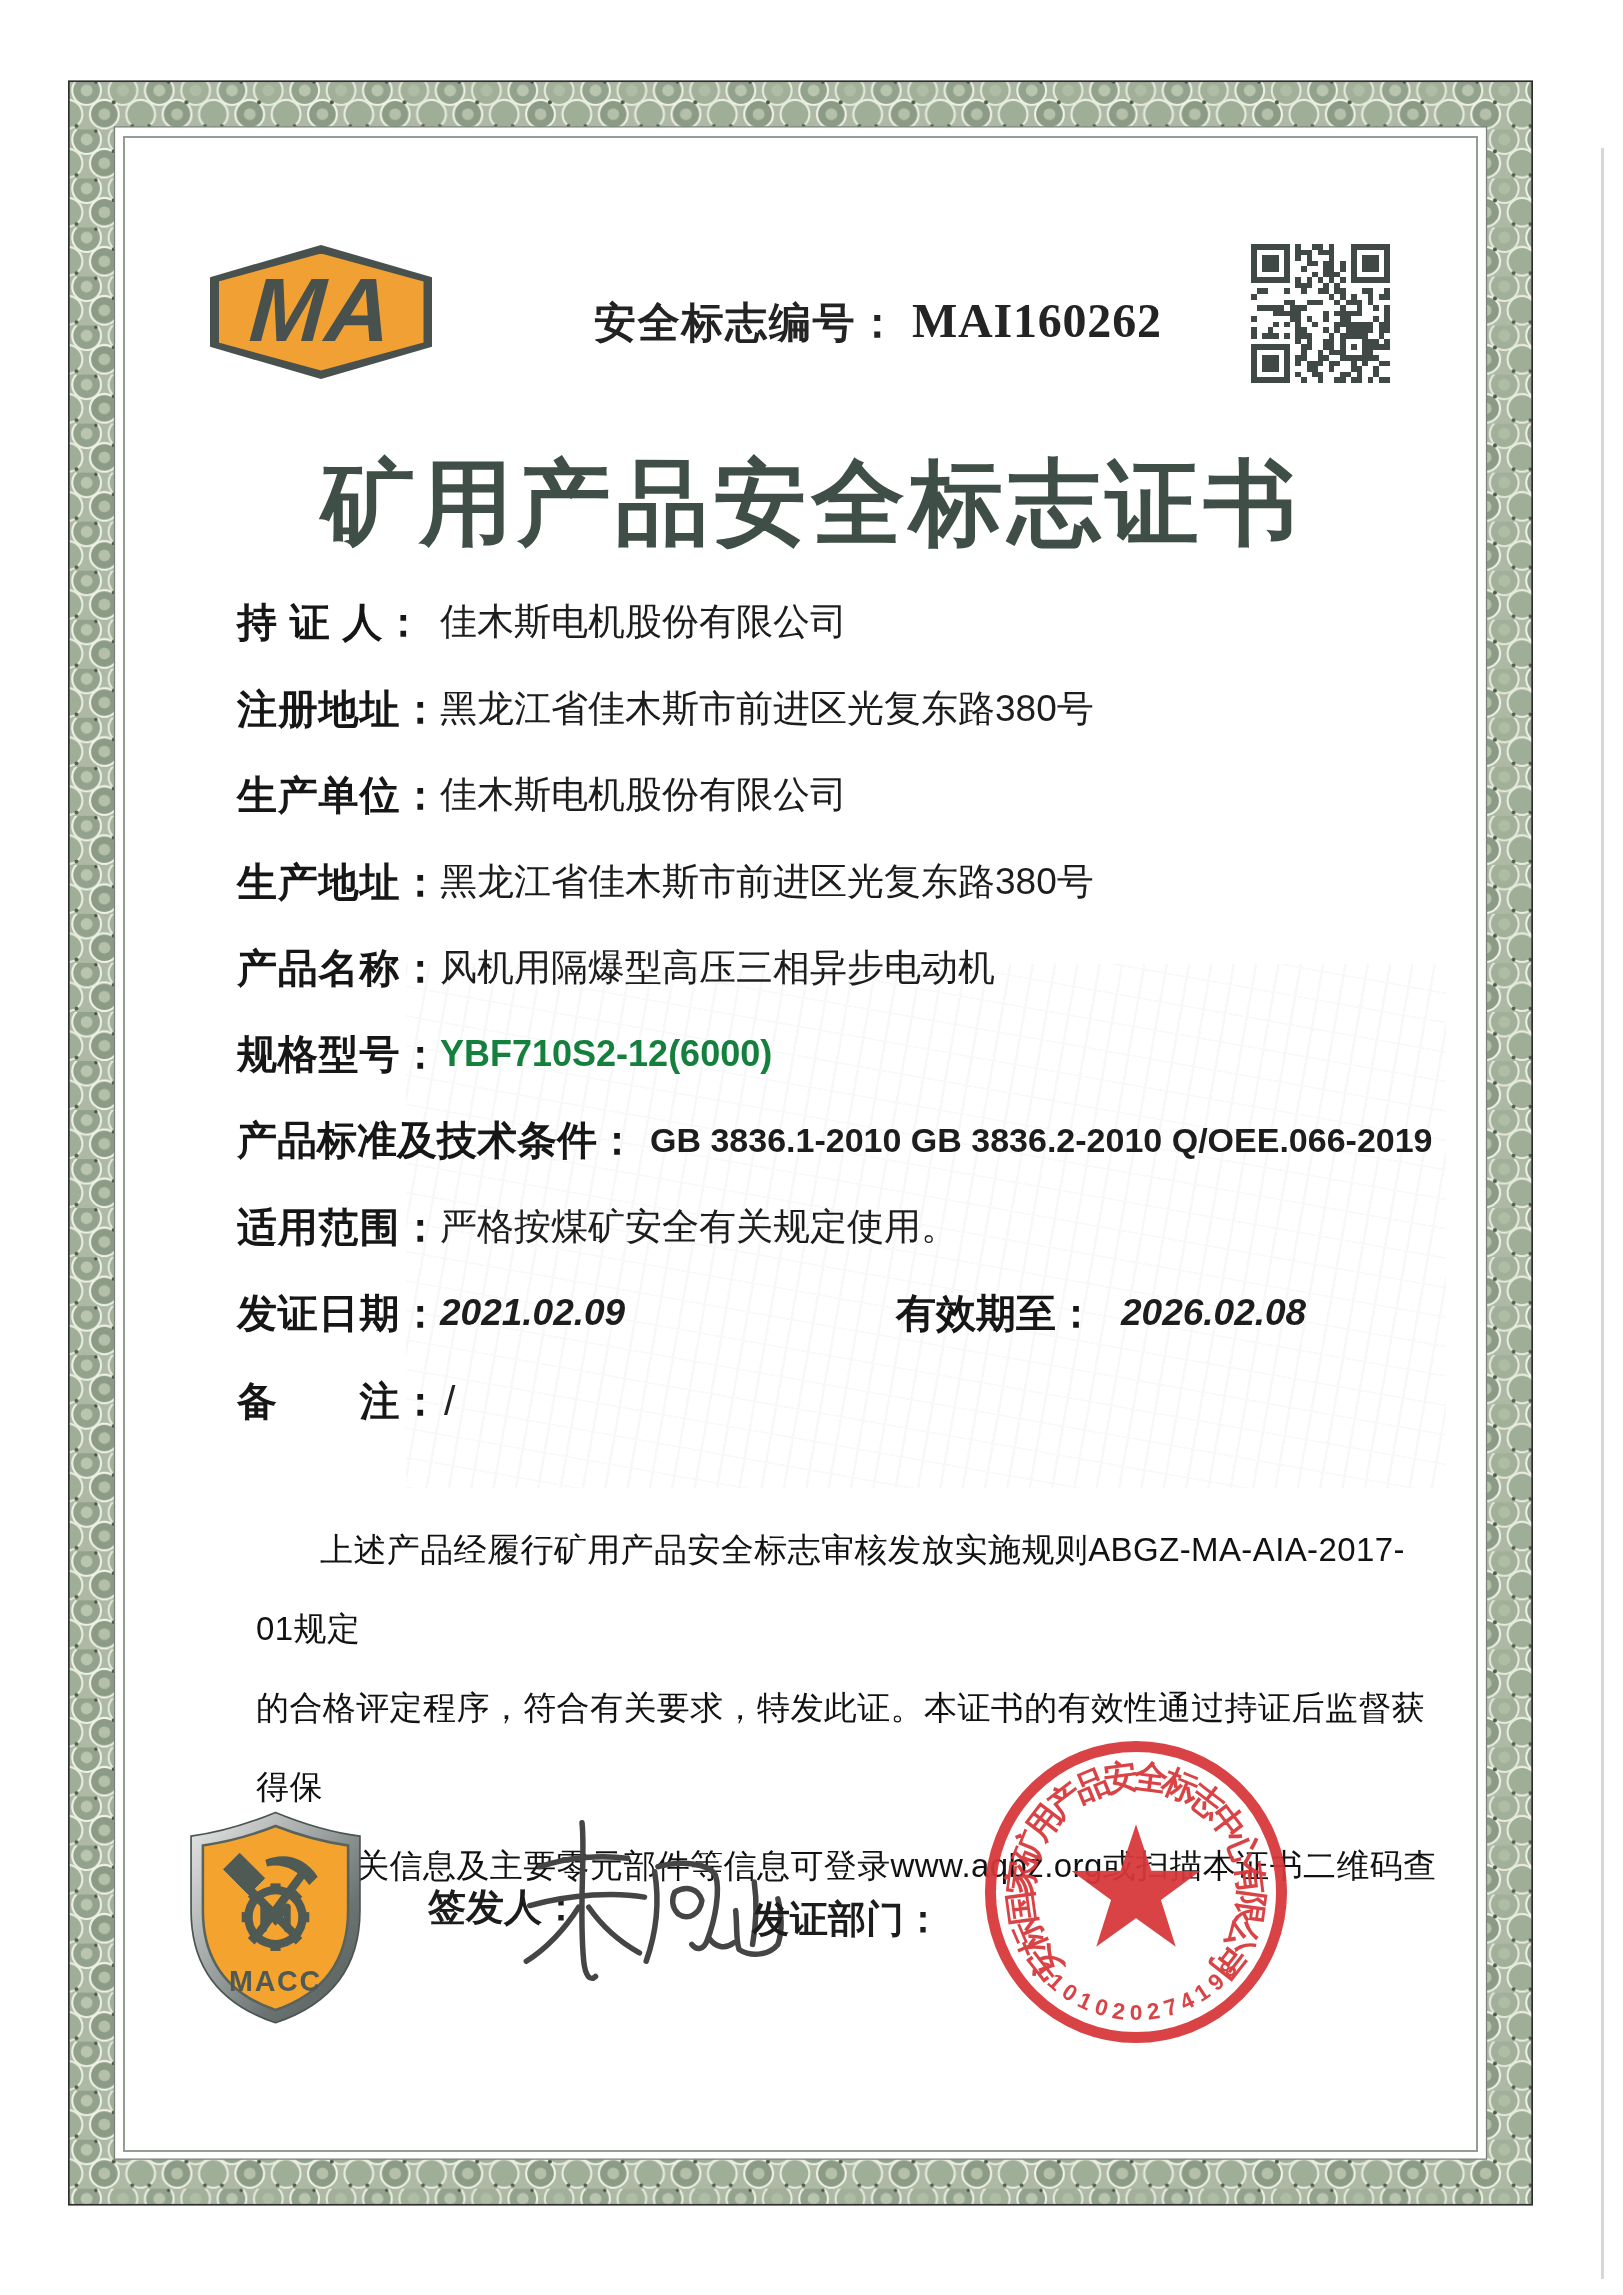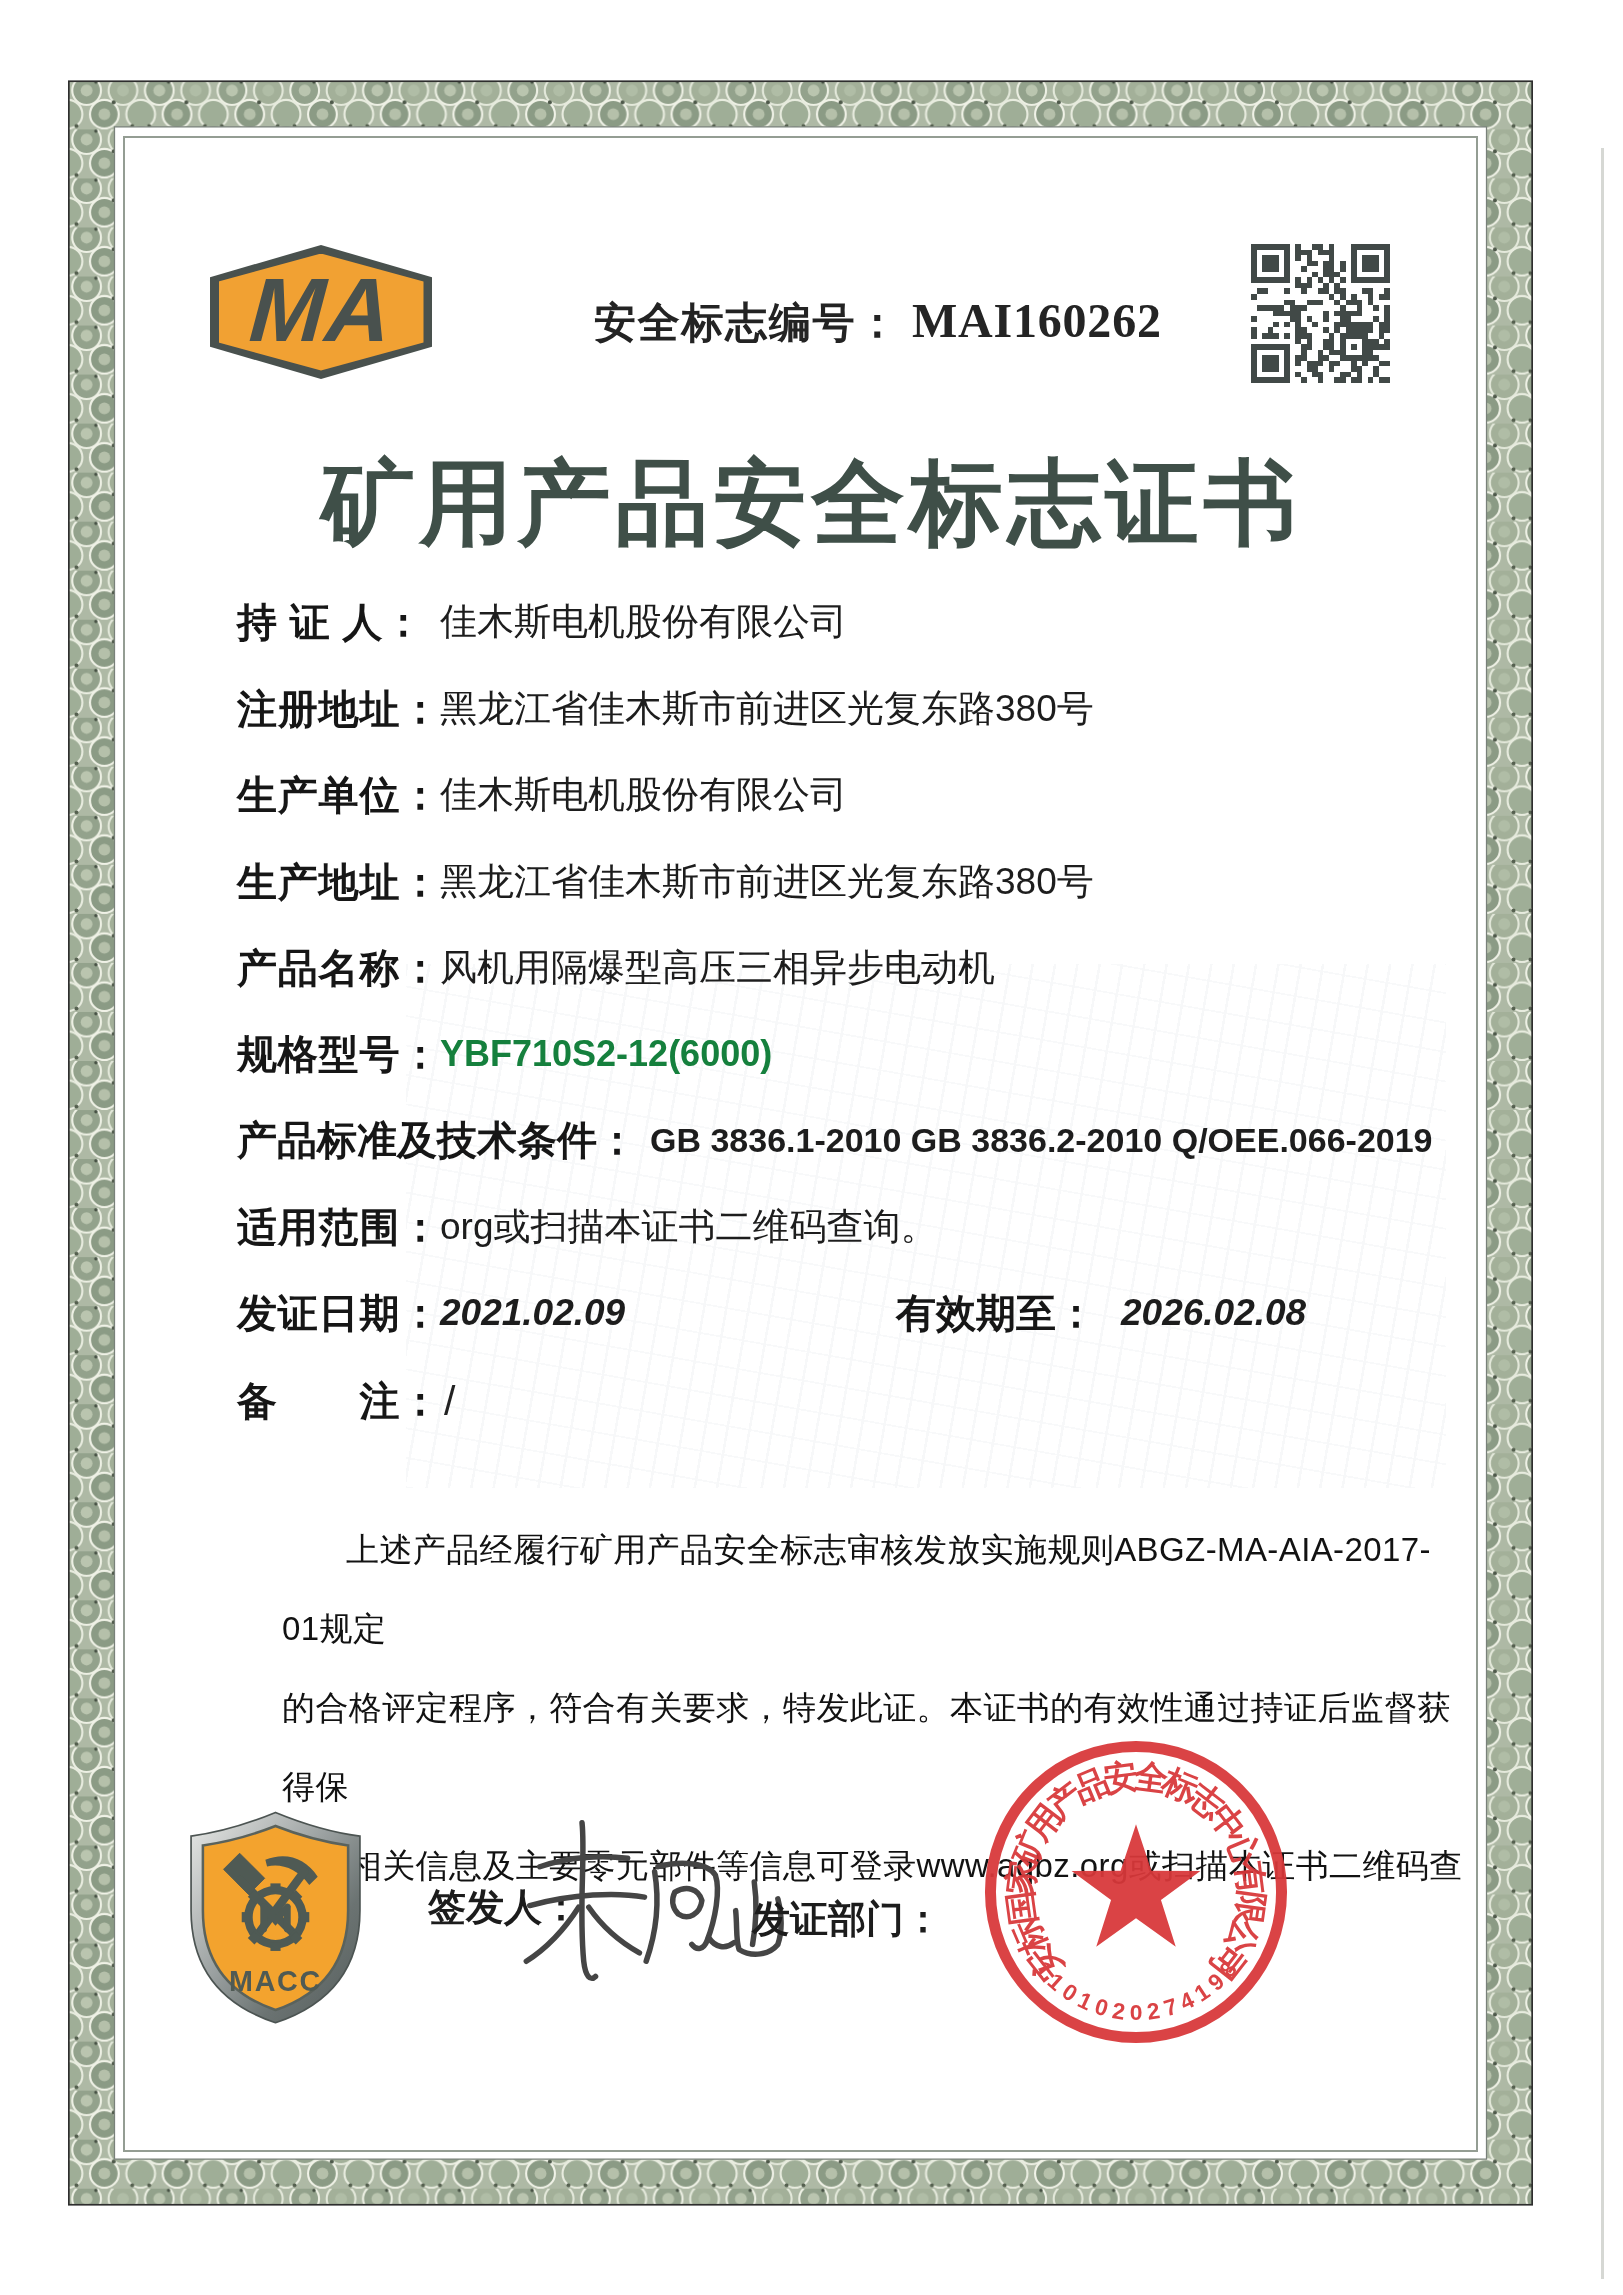--- a/index.html
+++ b/index.html
@@ -45,21 +45,21 @@
   .val{position:absolute;left:203px;font-size:37px;font-weight:500;color:#1d1d1d;}
   .val-mono{position:absolute;left:203px;font-size:36px;font-weight:700;color:#15803d;letter-spacing:0px;}
   .row-std .lbl{letter-spacing:0;}
   .row-std .val-std{position:absolute;left:413px;font-size:34px;font-weight:700;color:#1d1d1d;}
   .lbl2{position:absolute;left:659px;font-size:40px;font-weight:800;color:#161616;}
   .val2{position:absolute;left:884px;font-size:37px;font-weight:700;color:#1d1d1d;font-style:italic;}
   .val-slash{position:absolute;left:207px;font-size:41px;font-weight:500;color:#222;}
 
   
   .para{left:256px;top:1510px;width:1184px;font-size:33px;line-height:79px;
-    color:#121212;font-weight:500;letter-spacing:0.4px;margin-left:26px;}
+    color:#121212;font-weight:500;letter-spacing:0.4px;}
   .para .indent{text-indent:64px;}
 
   
   .sig-label{left:389px;top:1882px;font-size:38px;font-weight:800;color:#1c1c1c;margin-left:39px;}
   .dept-label{left:752px;top:1882px;font-size:38px;font-weight:800;color:#1c1c1c;margin-top:12px;}
   #macc-svg{left:186px;top:1809px;}
   #sign-svg{left:501px;top:1782px;}
   #stamp-svg{left:971px;top:1727px;opacity:.94;}
 </style>
 </head>
@@ -435,21 +435,21 @@
 <div class="abs row" style="top:1028px">
   <span class="lbl">规格型号：</span>
   <span class="val-mono">YBF710S2-12(6000)</span>
 </div>
 <div class="abs row row-std" style="top:1114px">
   <span class="lbl">产品标准及技术条件：</span>
   <span class="val-std">GB 3836.1-2010  GB 3836.2-2010  Q/OEE.066-2019</span>
 </div>
 <div class="abs row" style="top:1201px">
   <span class="lbl">适用范围：</span>
-  <span class="val">org或扫描本证书二维码查询。</span>
+  <span class="val">严格按煤矿安全有关规定使用。</span>
 </div>
 <div class="abs row" style="top:1287px">
   <span class="lbl">发证日期：</span>
   <span class="val2" style="left:203px">2021.02.09</span>
   <span class="lbl2">有效期至：</span>
   <span class="val2">2026.02.08</span>
 </div>
 <div class="abs row" style="top:1375px">
   <span class="lbl">备　　注：</span>
   <span class="val-slash">/</span>

